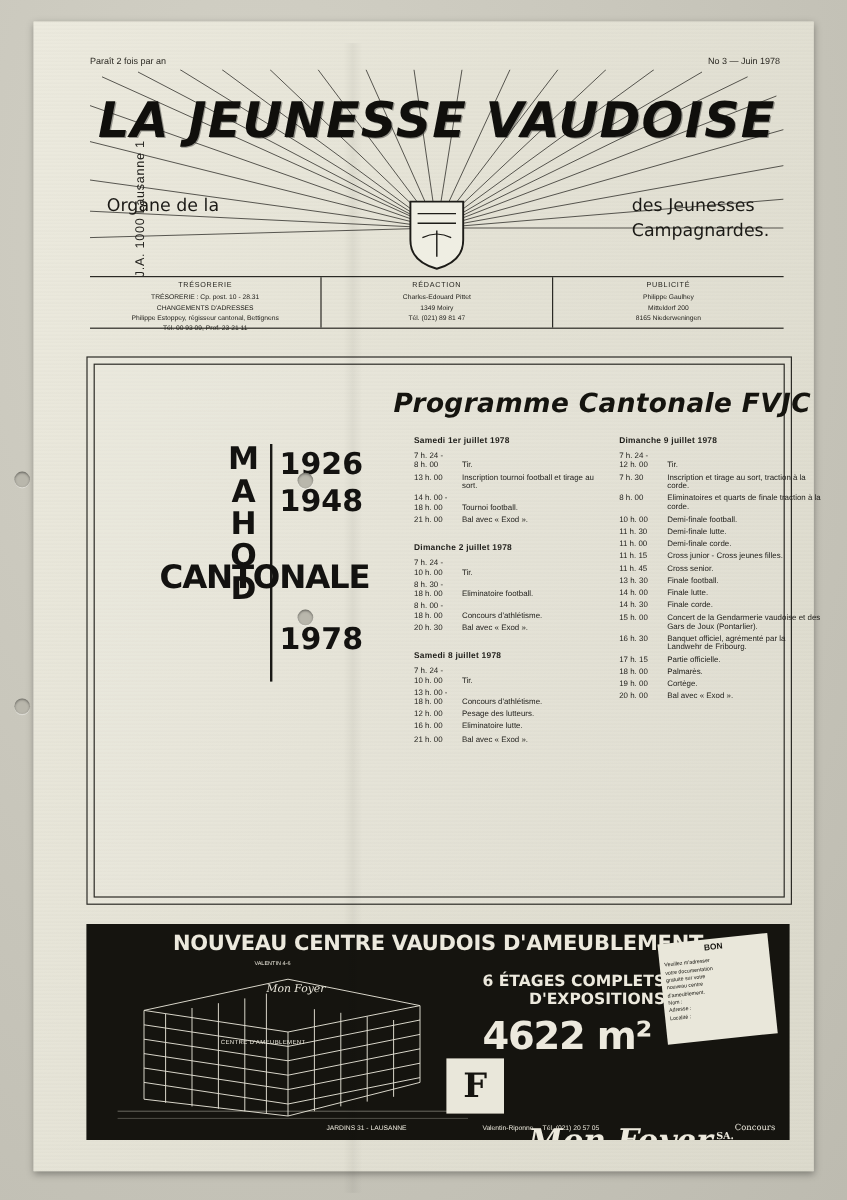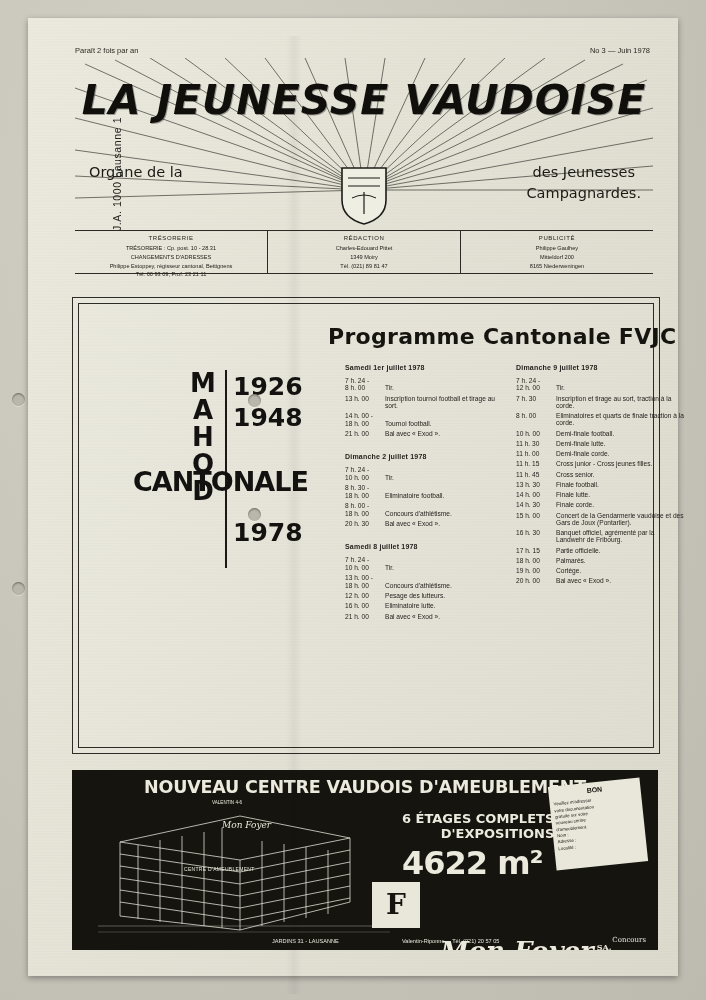--- a/index.html
+++ b/index.html
@@ -111,21 +111,21 @@
   }
   .sub-left, .sub-right {
     position: absolute;
     top: 104px;
     font-size: 14.5px;
     line-height: 1.45;
     color: #1b1a16;
     font-family: "DejaVu Sans", sans-serif;
   }
   .sub-left { left: 14px; }
-  .sub-right { right: 12px; text-align: center; }
+  .sub-right { right: 12px; text-align: left; }
 
   .shield {
     position: absolute;
     left: 50%;
     top: 108px;
     margin-left: -26px;
     width: 52px;
     height: 60px;
   }
 
@@ -165,20 +165,21 @@
   }
   .program-inner {
     position: absolute;
     inset: 5px;
     border: 0.8px solid #2c2b26;
   }
   .prog-title {
     position: absolute;
     left: 255px; top: 26px;
     font-family: "DejaVu Sans", sans-serif;
+    font-style: italic;
     font-weight: bold;
     font-size: 22px;
     color: #15140f;
     letter-spacing: 0.3px;
     white-space: nowrap;
   }
 
   
   .mahod {
     position: absolute;

